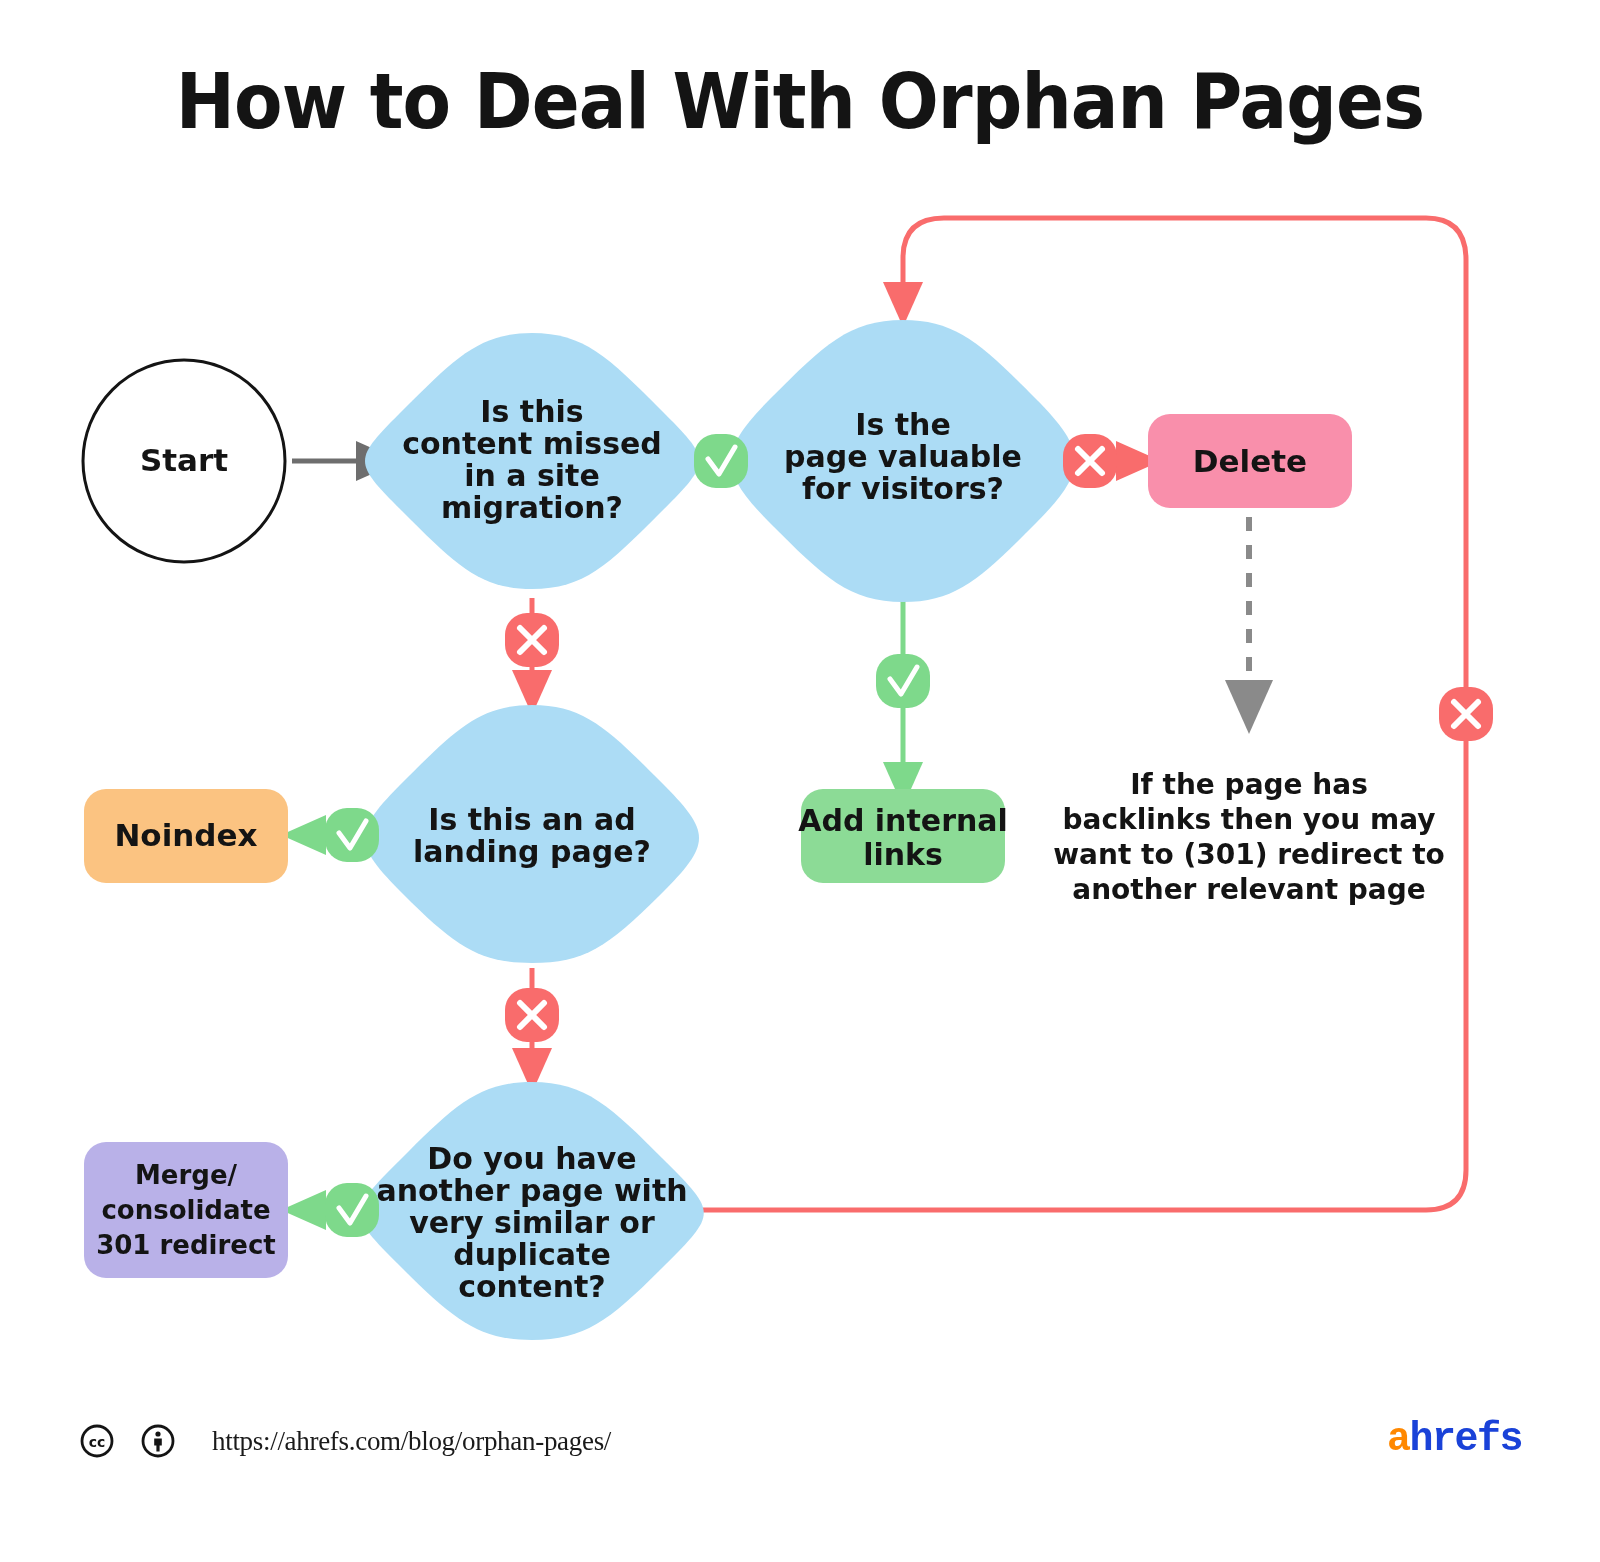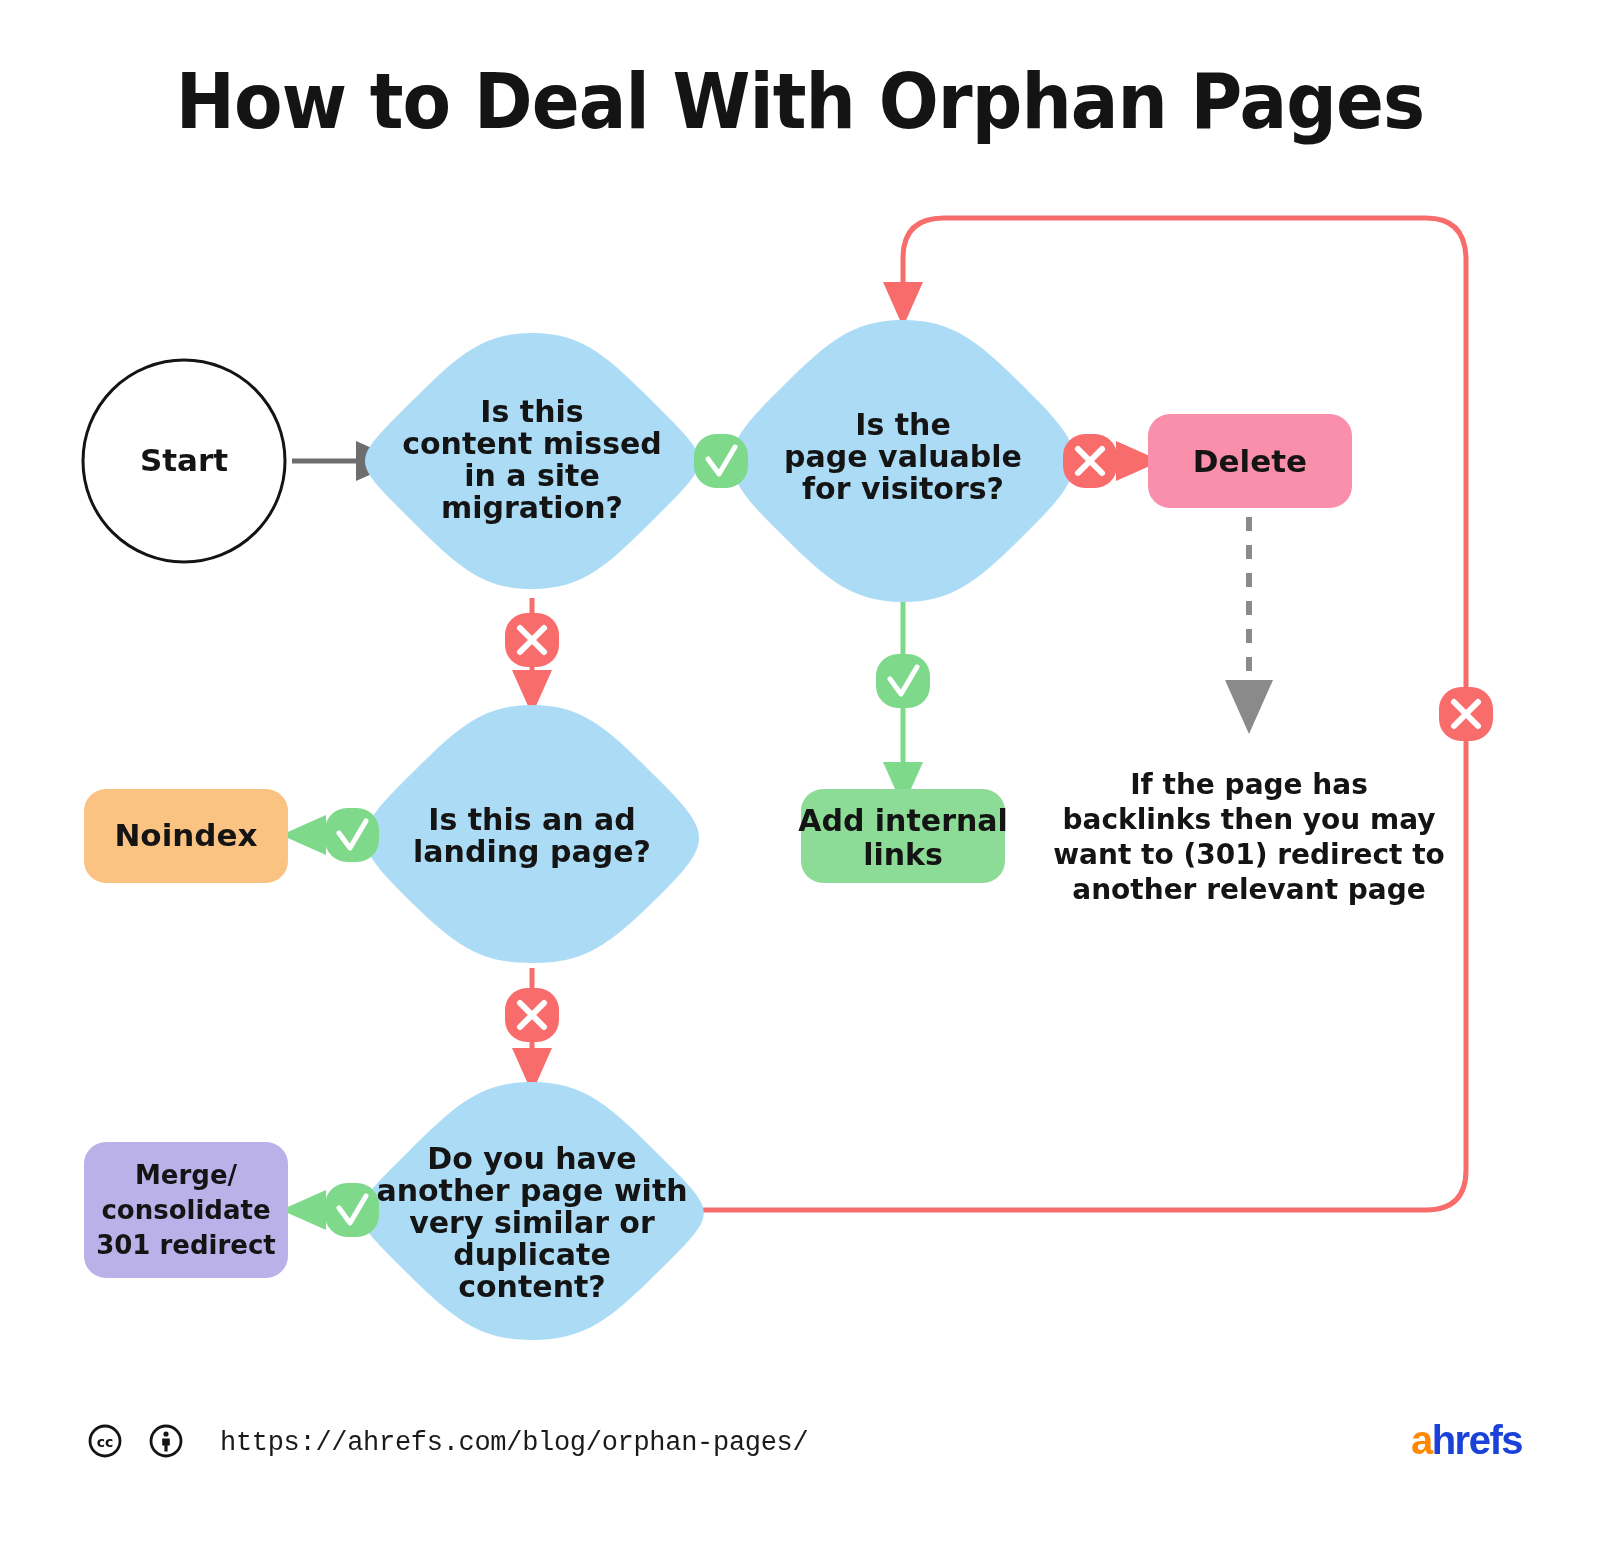--- a/index.html
+++ b/index.html
@@ -54,39 +54,39 @@
   .t26 { font-size: 26px; }
   .note-text {
     font-family: "DejaVu Sans", "Liberation Sans", sans-serif;
     font-weight: bold;
     font-size: 28px;
     fill: #141414;
     text-anchor: middle;
   }
   .footer {
     position: absolute;
-    left: 88px;
+    left: 80px;
     top: 1424px;
     display: flex;
-    align-items: flex-end;
+    align-items: center;
     gap: 27px;
   }
   .footer-url {
-    font-family: Liberation Mono, monospace;
+    font-family: Liberation Serif, serif;
     font-size: 27px;
     color: #1a1a1a;
     margin-left: 10px;
     letter-spacing: -0.3px;
   }
   .cc-icon svg { display: block; }
   .brand {
     position: absolute;
     right: 78px;
     top: 1420px;
-    font-family: Liberation Sans, sans-serif;
+    font-family: Liberation Mono, monospace;
     font-weight: bold;
     font-size: 40px;
     letter-spacing: -1.5px;
     line-height: 1;
     text-align: right;
   }
   .brand .a { color: #ff8800; }
   .brand .hrefs { color: #1a42d8; }
 </style>
 </head>

